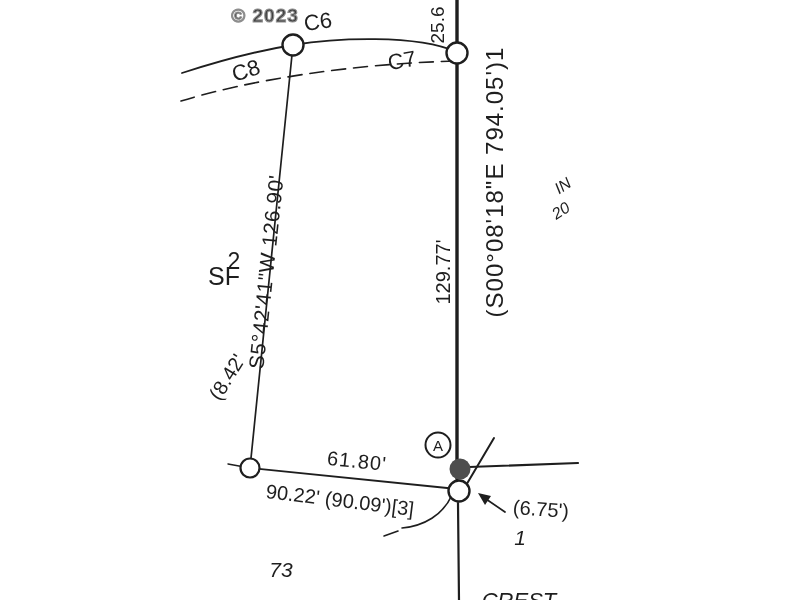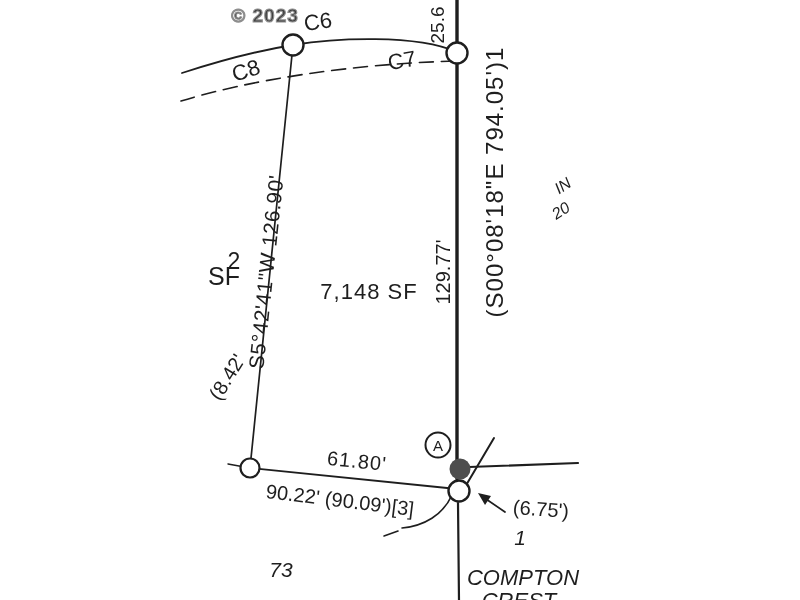--- a/index.html
+++ b/index.html
@@ -70,30 +70,28 @@
   <div class="lbl" style="left:437px;top:25px;font-size:19px;transform:translate(-50%,-50%) rotate(-90deg);">25.6</div>
   <div class="lbl" style="left:495px;top:182px;font-size:24px;letter-spacing:1px;transform:translate(-50%,-50%) rotate(-90deg);">(S00°08'18"E 794.05')1</div>
   <div class="lbl" style="left:443px;top:272px;font-size:20px;transform:translate(-50%,-50%) rotate(-90deg);">129.77'</div>
 
   <div class="lbl" style="left:266px;top:272px;font-size:21px;letter-spacing:0.5px;transform:translate(-50%,-50%) rotate(-84deg);">S5°42'41"W 126.90'</div>
   <div class="lbl" style="left:227px;top:377px;font-size:20px;transform:translate(-50%,-50%) rotate(-58deg);">(8.42'</div>
 
   <div class="lbl" style="left:234px;top:261px;font-size:23px;">2</div>
   <div class="lbl" style="left:224px;top:276px;font-size:25px;">SF</div>
 
-  <div class="lbl" style="left:369px;top:292px;font-size:22px;letter-spacing:1px;">7,148 SF</div>
 
   <div class="lbl" style="left:438px;top:445px;font-size:15px;">A</div>
 
   <div class="lbl" style="left:357px;top:461px;font-size:20px;letter-spacing:1px;transform:translate(-50%,-50%) rotate(6deg);">61.80'</div>
   <div class="lbl" style="left:340px;top:500px;font-size:20px;transform:translate(-50%,-50%) rotate(7deg);">90.22' (90.09')[3]</div>
 
   <div class="lbl" style="left:541px;top:509px;font-size:20px;transform:translate(-50%,-50%) rotate(4deg);">(6.75')</div>
   <div class="lbl it" style="left:520px;top:537px;font-size:21px;">1</div>
 
   <div class="lbl it" style="left:281px;top:569px;font-size:21px;text-align:center;">73</div>
   <div class="lbl it" style="left:563px;top:186px;font-size:16px;transform:translate(-50%,-50%) rotate(-33deg);">IN</div>
   <div class="lbl it" style="left:561px;top:211px;font-size:16px;transform:translate(-50%,-50%) rotate(-33deg);">20</div>
 
-  <div class="lbl it" style="left:523px;top:578px;font-size:22px;">COMPTON</div>
   <div class="lbl it" style="left:519px;top:601px;font-size:22px;">CREST</div>
 
 </div>
 
 </body></html>

